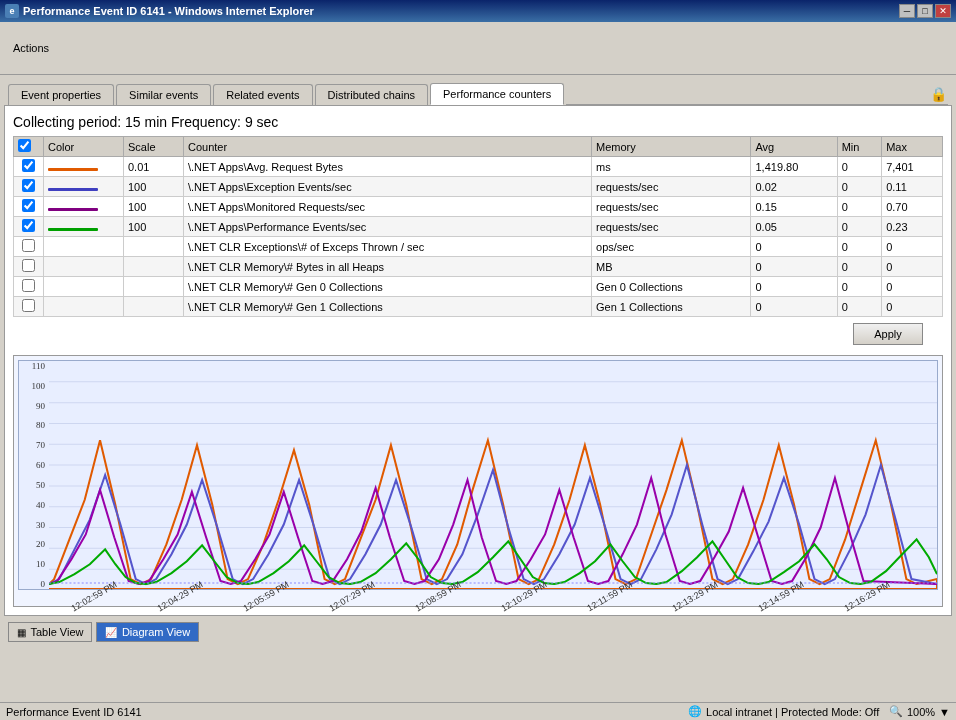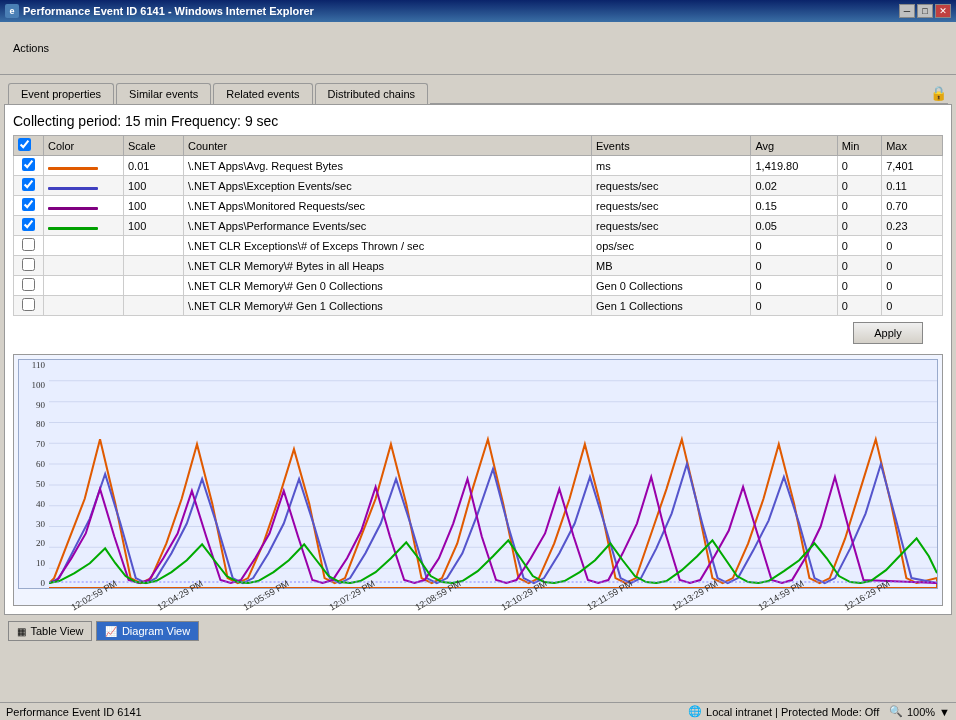--- a/index.html
+++ b/index.html
@@ -230,41 +230,42 @@
   <span class="menu-item">Actions</span>
 </div>
 
 <div class="main-container">
 
   <div class="tab-bar">
     <div class="tab">Event properties</div>
     <div class="tab">Similar events</div>
     <div class="tab">Related events</div>
     <div class="tab">Distributed chains</div>
+    <div class="tab active">Performance counters</div>
     <div style="flex:1; border-bottom:1px solid #999;"></div>
     <div style="border-bottom:1px solid #999; padding-bottom:2px;">
       <span style="font-size:14px; cursor:pointer;">🔒</span>
     </div>
   </div>
 
   <div class="content-panel">
 
     <div class="collecting-period">Collecting period: 15 min  Frequency: 9 sec</div>
 
     <div class="table-wrapper" style="position:relative;">
       <table class="perf-table">
         <thead>
           <tr>
             <th class="checkbox-cell">
               <input type="checkbox" checked="" style="">
             </th>
             <th>Color</th>
             <th>Scale</th>
             <th>Counter</th>
-            <th>Events</th>
+            <th>Memory</th>
             <th>Avg</th>
             <th>Min</th>
             <th>Max</th>
           </tr>
         </thead>
         <tbody id="table-body">
         <tr>
               <td class="checkbox-cell"><input type="checkbox" checked="" style=""></td>
               <td class="color-cell"><span class="color-line" style="background-color: rgb(224, 90, 0);"></span></td>
               <td class="scale-cell">0.01</td>

